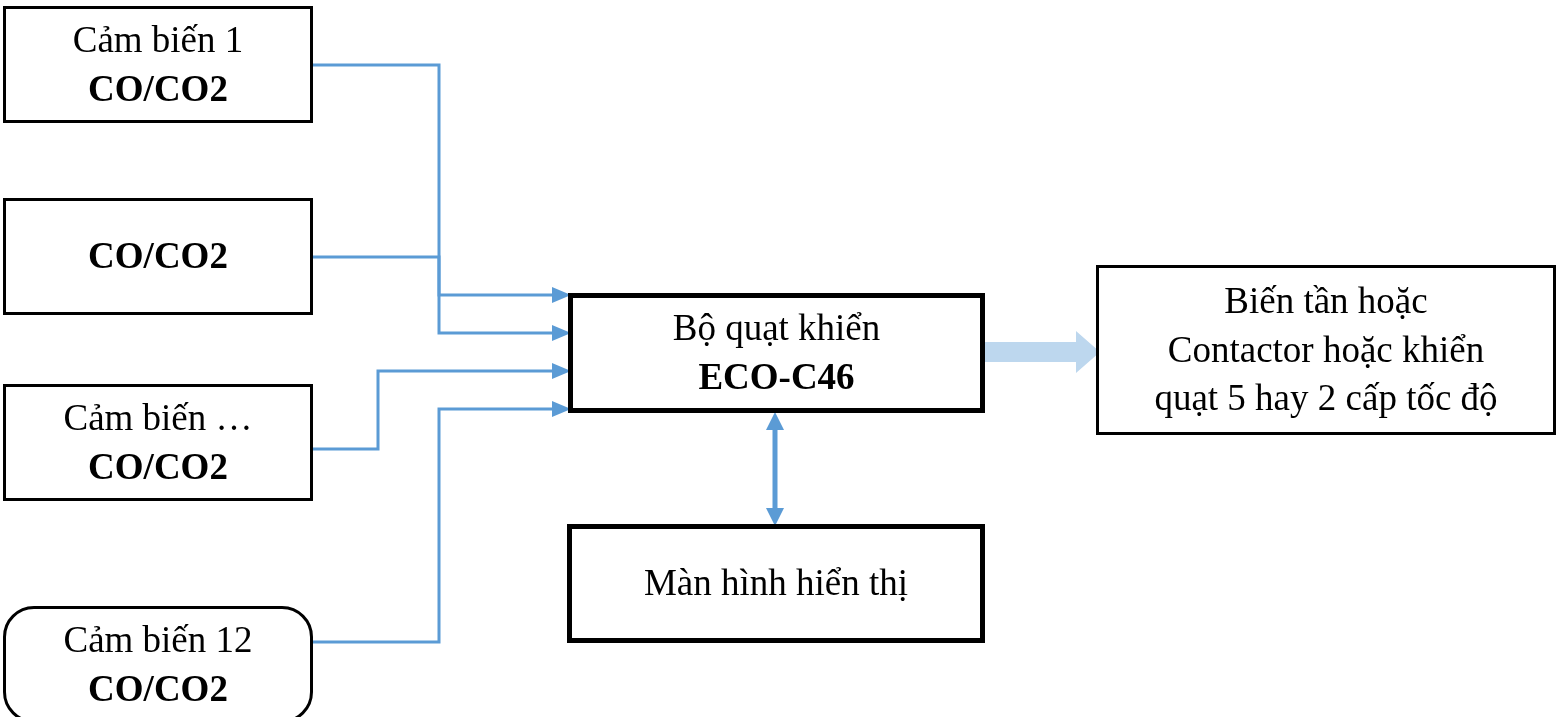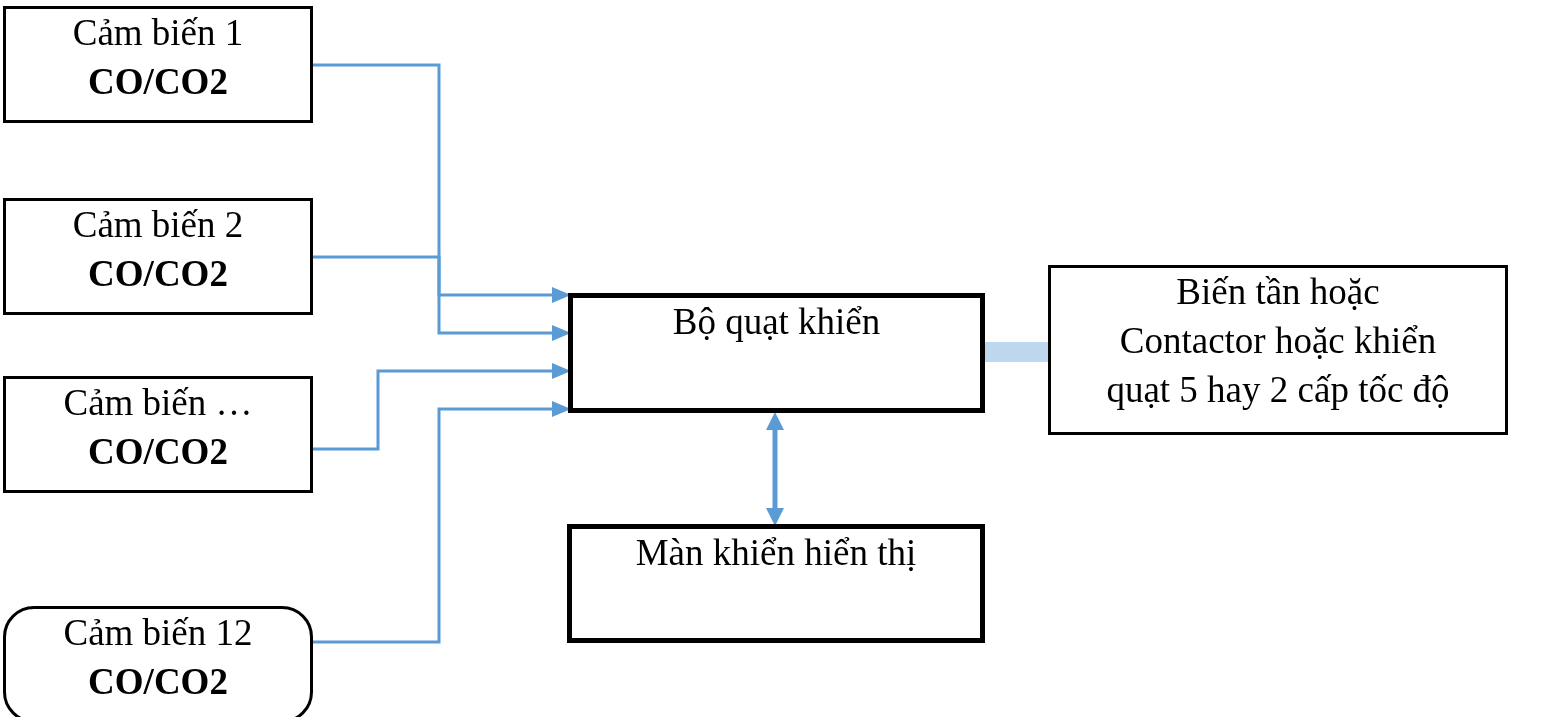--- a/index.html
+++ b/index.html
@@ -25,37 +25,37 @@
     z-index: 1;
   }
   .box {
     position: absolute;
     z-index: 2;
     background: #ffffff;
     border: 3px solid #000000;
     display: flex;
     flex-direction: column;
     align-items: center;
-    justify-content: flex-start;
+    justify-content: center;
     text-align: center;
     font-size: 37px;
     line-height: 1.32;
   }
   .box.thick { border-width: 5px; }
   .b2 { font-weight: bold; }
 
   .sensor { left: 3px; width: 310px; height: 117px; }
   #sensor-1 { top: 6px; }
   #sensor-2 { top: 198px; }
-  #sensor-3 { top: 376px; font-family: Liberation Serif, serif; }
+  #sensor-3 { top: 384px; font-family: Liberation Serif, serif; }
   #sensor-4 { top: 606px; border-radius: 31px; }
 
   #controller { left: 568px; top: 293px; width: 417px; height: 120px; }
   #display    { left: 567px; top: 524px; width: 418px; height: 119px; }
-  #output     { left: 1048px; top: 265px; width: 460px; height: 170px; }
+  #output     { left: 1096px; top: 265px; width: 460px; height: 170px; }
 </style>
 </head>
 <body>
 
 <div class="canvas">
 
   <svg class="wires" viewBox="0 0 1559 717" xmlns="http://www.w3.org/2000/svg">
 
     <g>
       <polyline points="313,65 439,65 439,295 554,295" fill="none" stroke-width="3" stroke="#5B9BD5"></polyline>
@@ -87,40 +87,40 @@
       <polygon points="766,508 784,508 775,526" fill="#5B9BD5"></polygon>
     </g>
   </svg>
 
   <div class="box sensor" id="sensor-1">
     <div>Cảm biến 1</div>
     <div class="b2">CO/CO2</div>
   </div>
 
   <div class="box sensor" id="sensor-2">
-    <div>Cảm biến 2</div>
     <div class="b2">CO/CO2</div>
   </div>
 
   <div class="box sensor" id="sensor-3">
     <div>Cảm biến …</div>
     <div class="b2">CO/CO2</div>
   </div>
 
   <div class="box sensor" id="sensor-4">
     <div>Cảm biến 12</div>
     <div class="b2">CO/CO2</div>
   </div>
 
   <div class="box thick" id="controller">
     <div>Bộ quạt khiển</div>
+    <div class="b2">ECO-C46</div>
   </div>
 
   <div class="box thick" id="display">
-    <div>Màn khiển hiển thị</div>
+    <div>Màn hình hiển thị</div>
   </div>
 
   <div class="box" id="output">
     <div>Biến tần hoặc</div>
     <div>Contactor hoặc khiển</div>
     <div>quạt 5 hay 2 cấp tốc độ</div>
   </div>
 
 </div>
 

